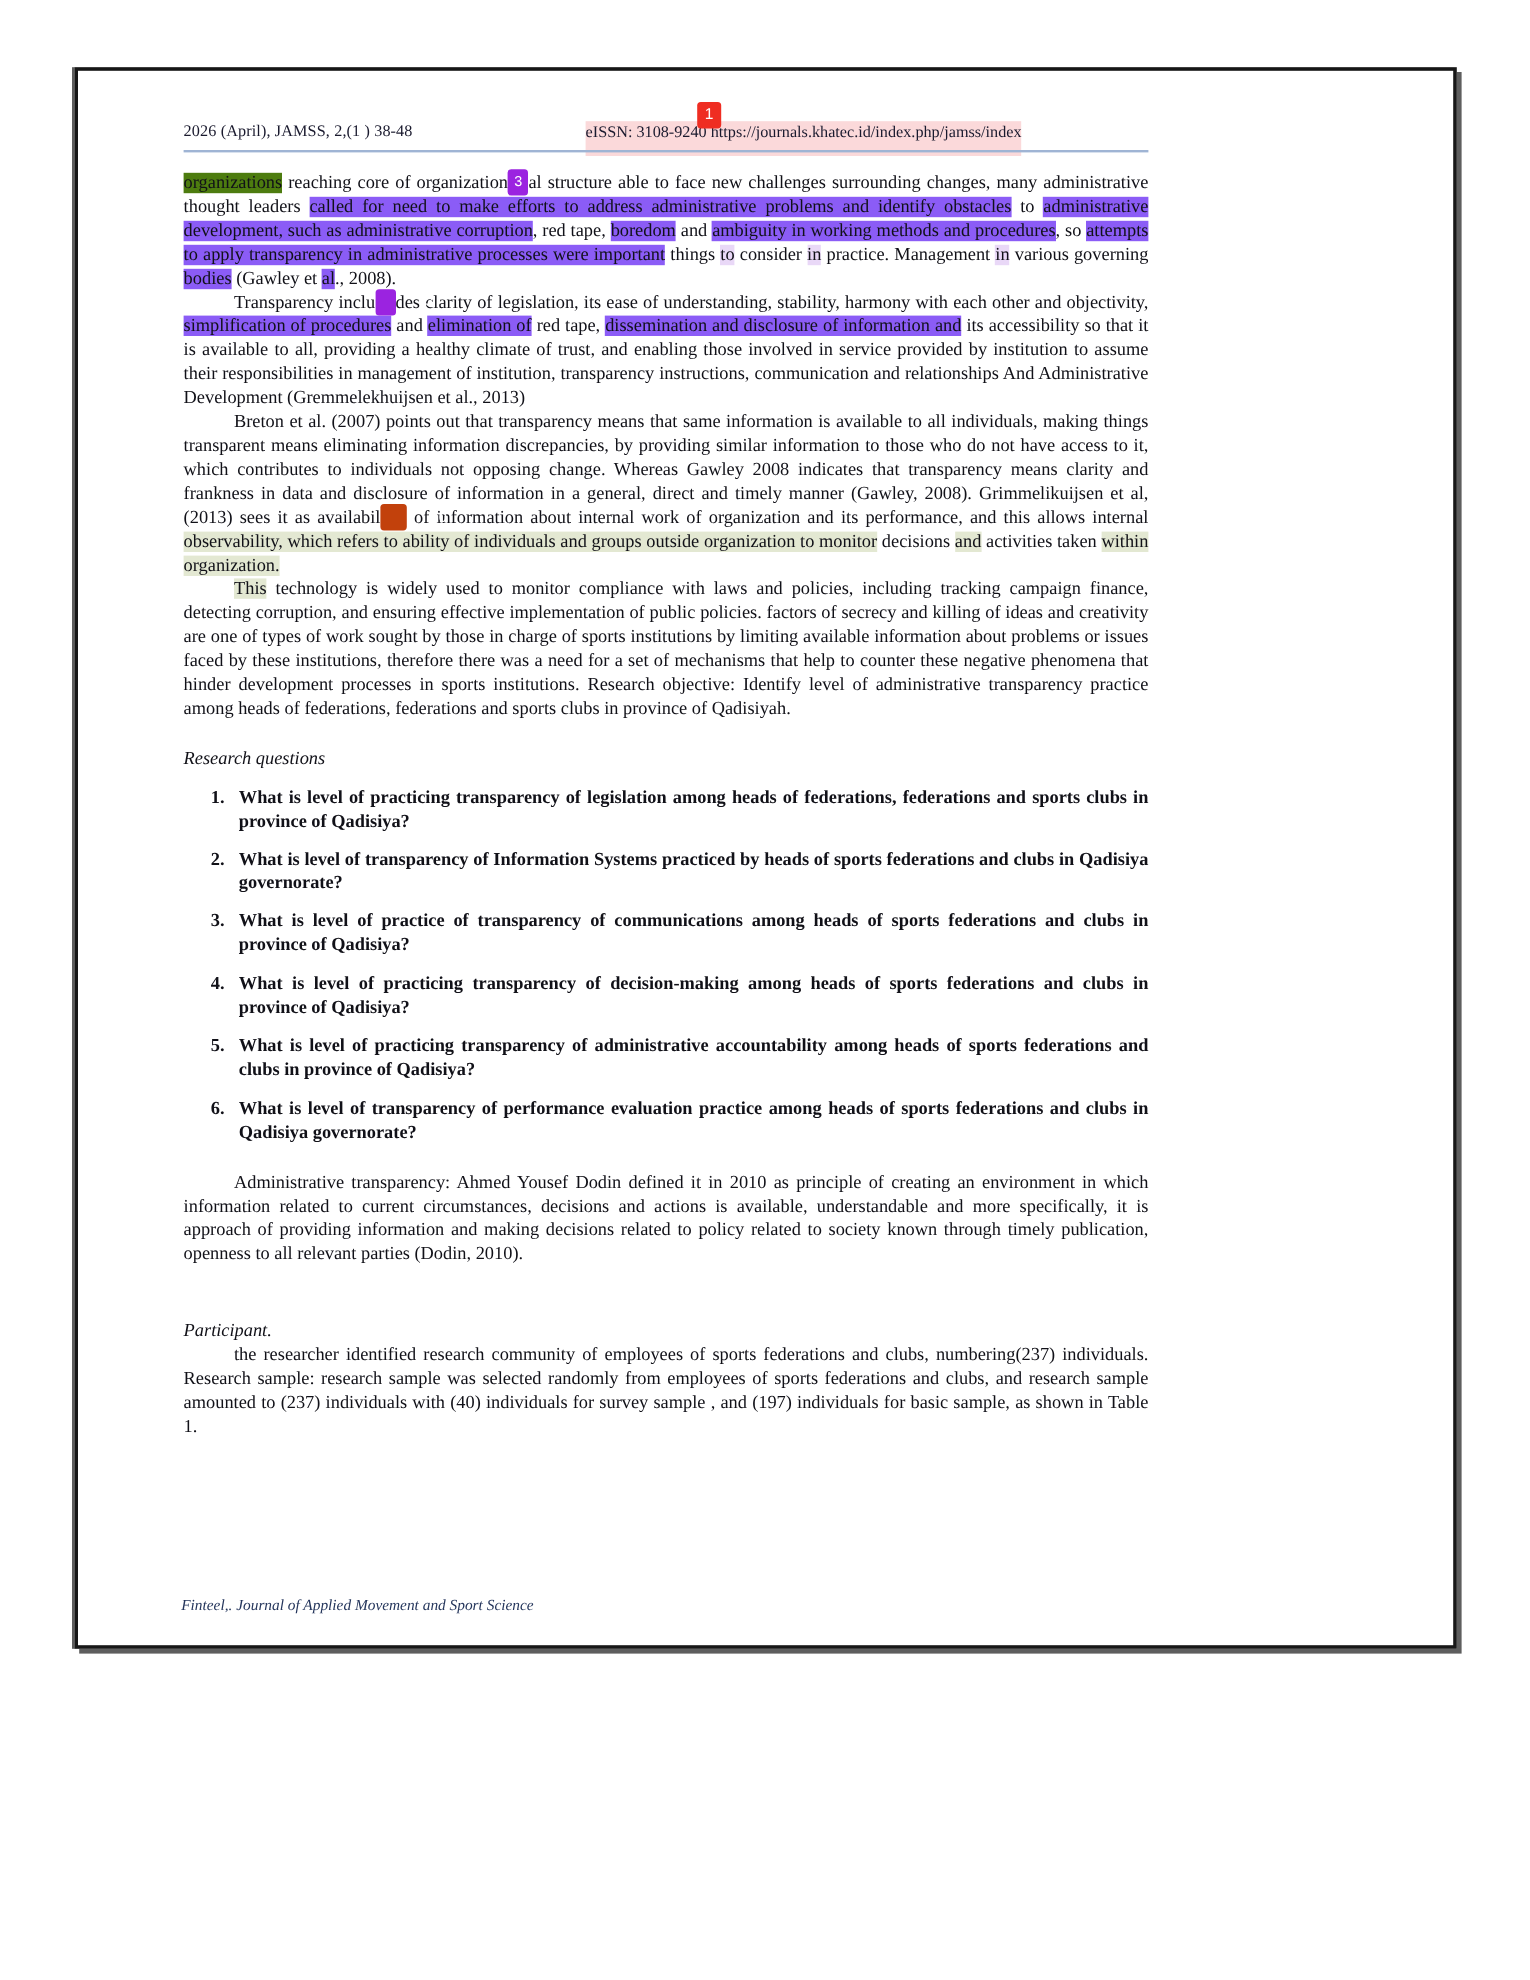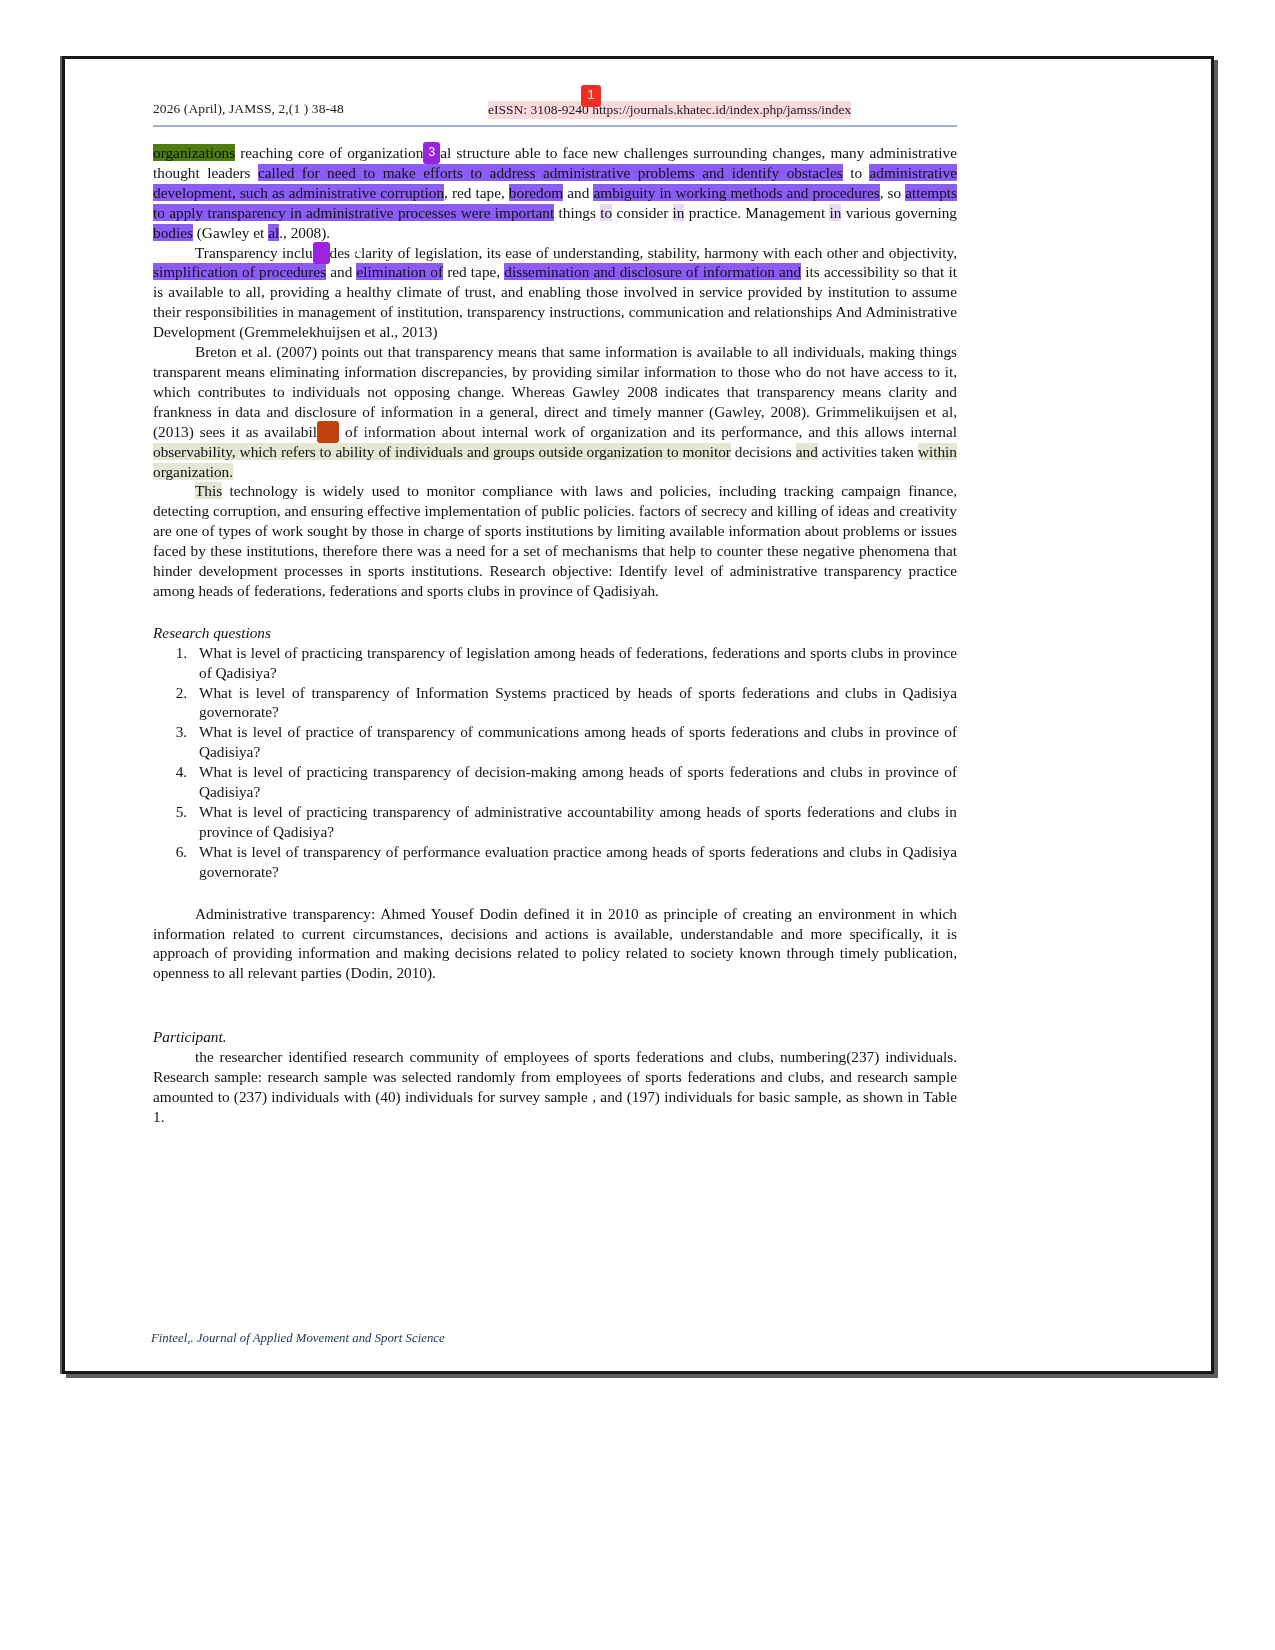--- a/index.html
+++ b/index.html
@@ -51,21 +51,21 @@
     white-space: nowrap;
   }
   .runhead-right {
     position: absolute;
     left: 335px;
     top: 2px;
     font-size: 13.5px;
     color: #1a1a2e;
     background: #fbd9da;
     white-space: nowrap;
-    padding: 1px 0 1px 0;
+    padding: 1px 0 12px 0;
   }
   .runhead-rule {
     position: absolute;
     left: 0;
     top: 26px;
     width: 804px;
     height: 2px;
     background: #9fb4d4;
   }
   .badge {
@@ -127,23 +127,24 @@
   .sect-italic {
     font-style: italic;
     font-size: 15.3px;
   }
   ol.rq {
     margin: 0;
     padding-left: 38px;
     list-style-position: outside;
   }
   ol.rq li {
-    margin: 0 0 0 0;
+    margin: 12px 0 0 0;
     padding-left: 8px;
     text-align: justify;
+    font-weight: bold;
   }
   .method-head {
     text-align: center;
     font-weight: bold;
     color: #1c4b80;
     font-size: 15.6px;
     letter-spacing: .3px;
   }
   .spacer-sm { height: 14px; }
   .spacer-md { height: 22px; }

